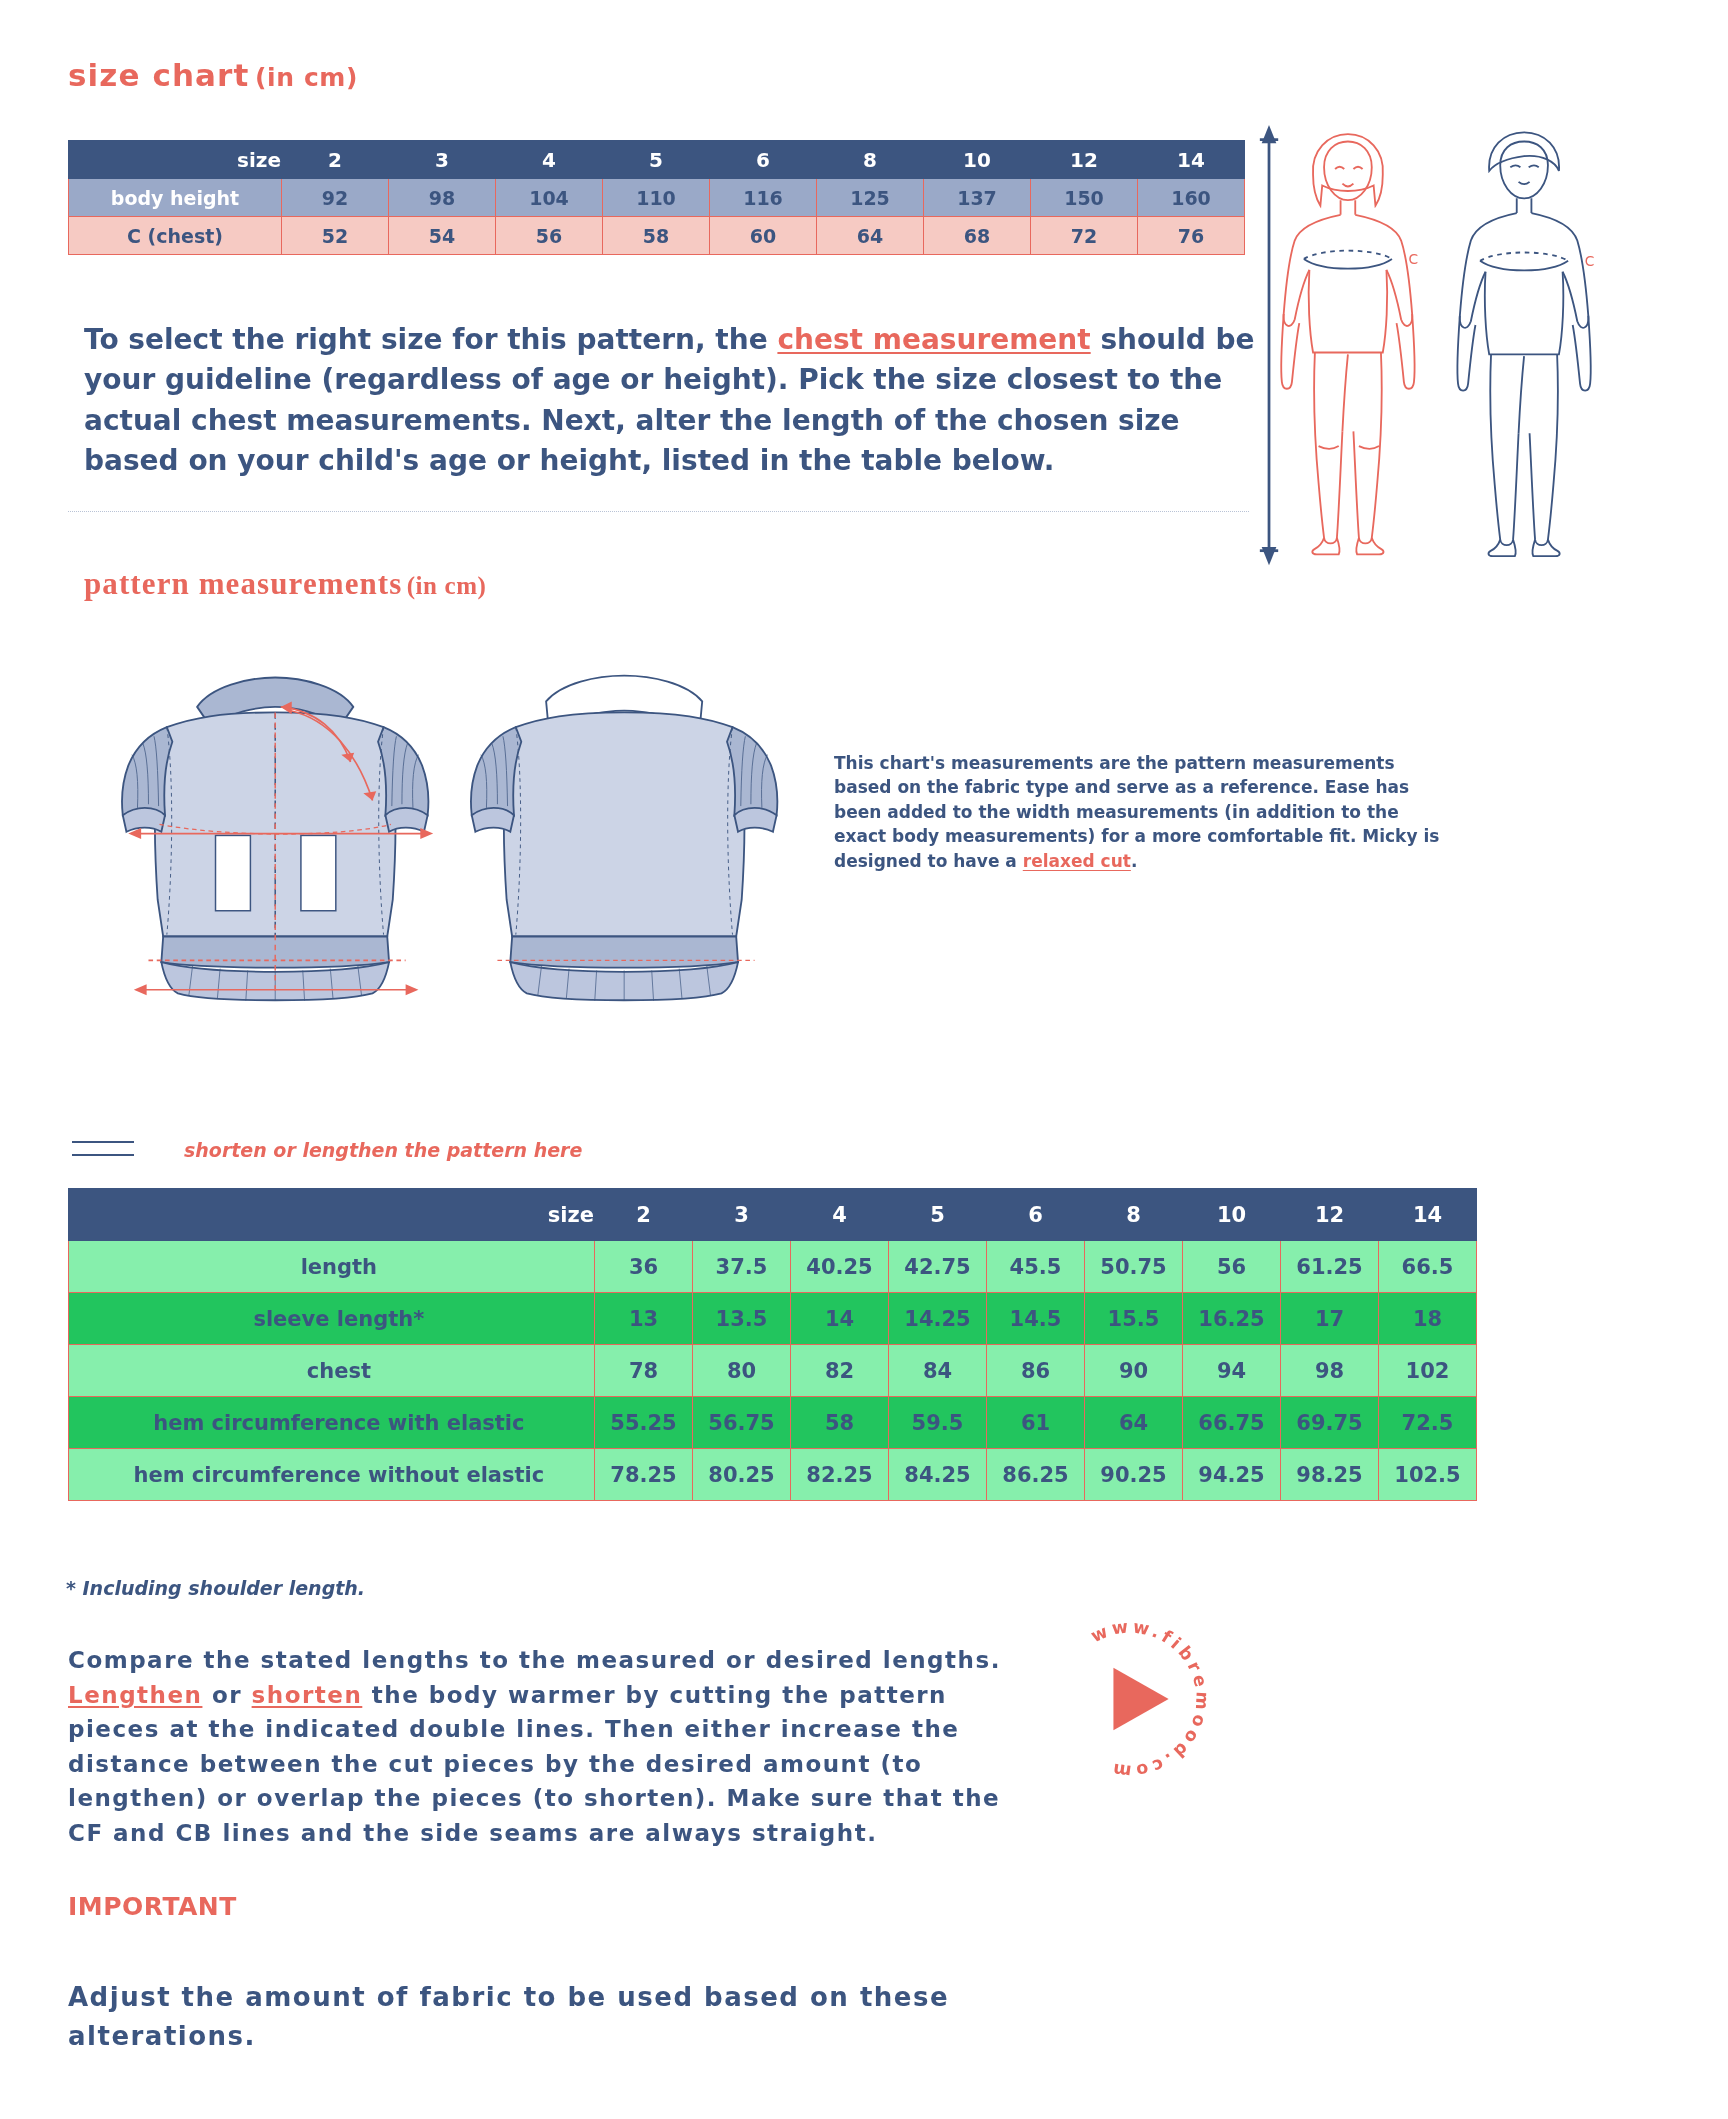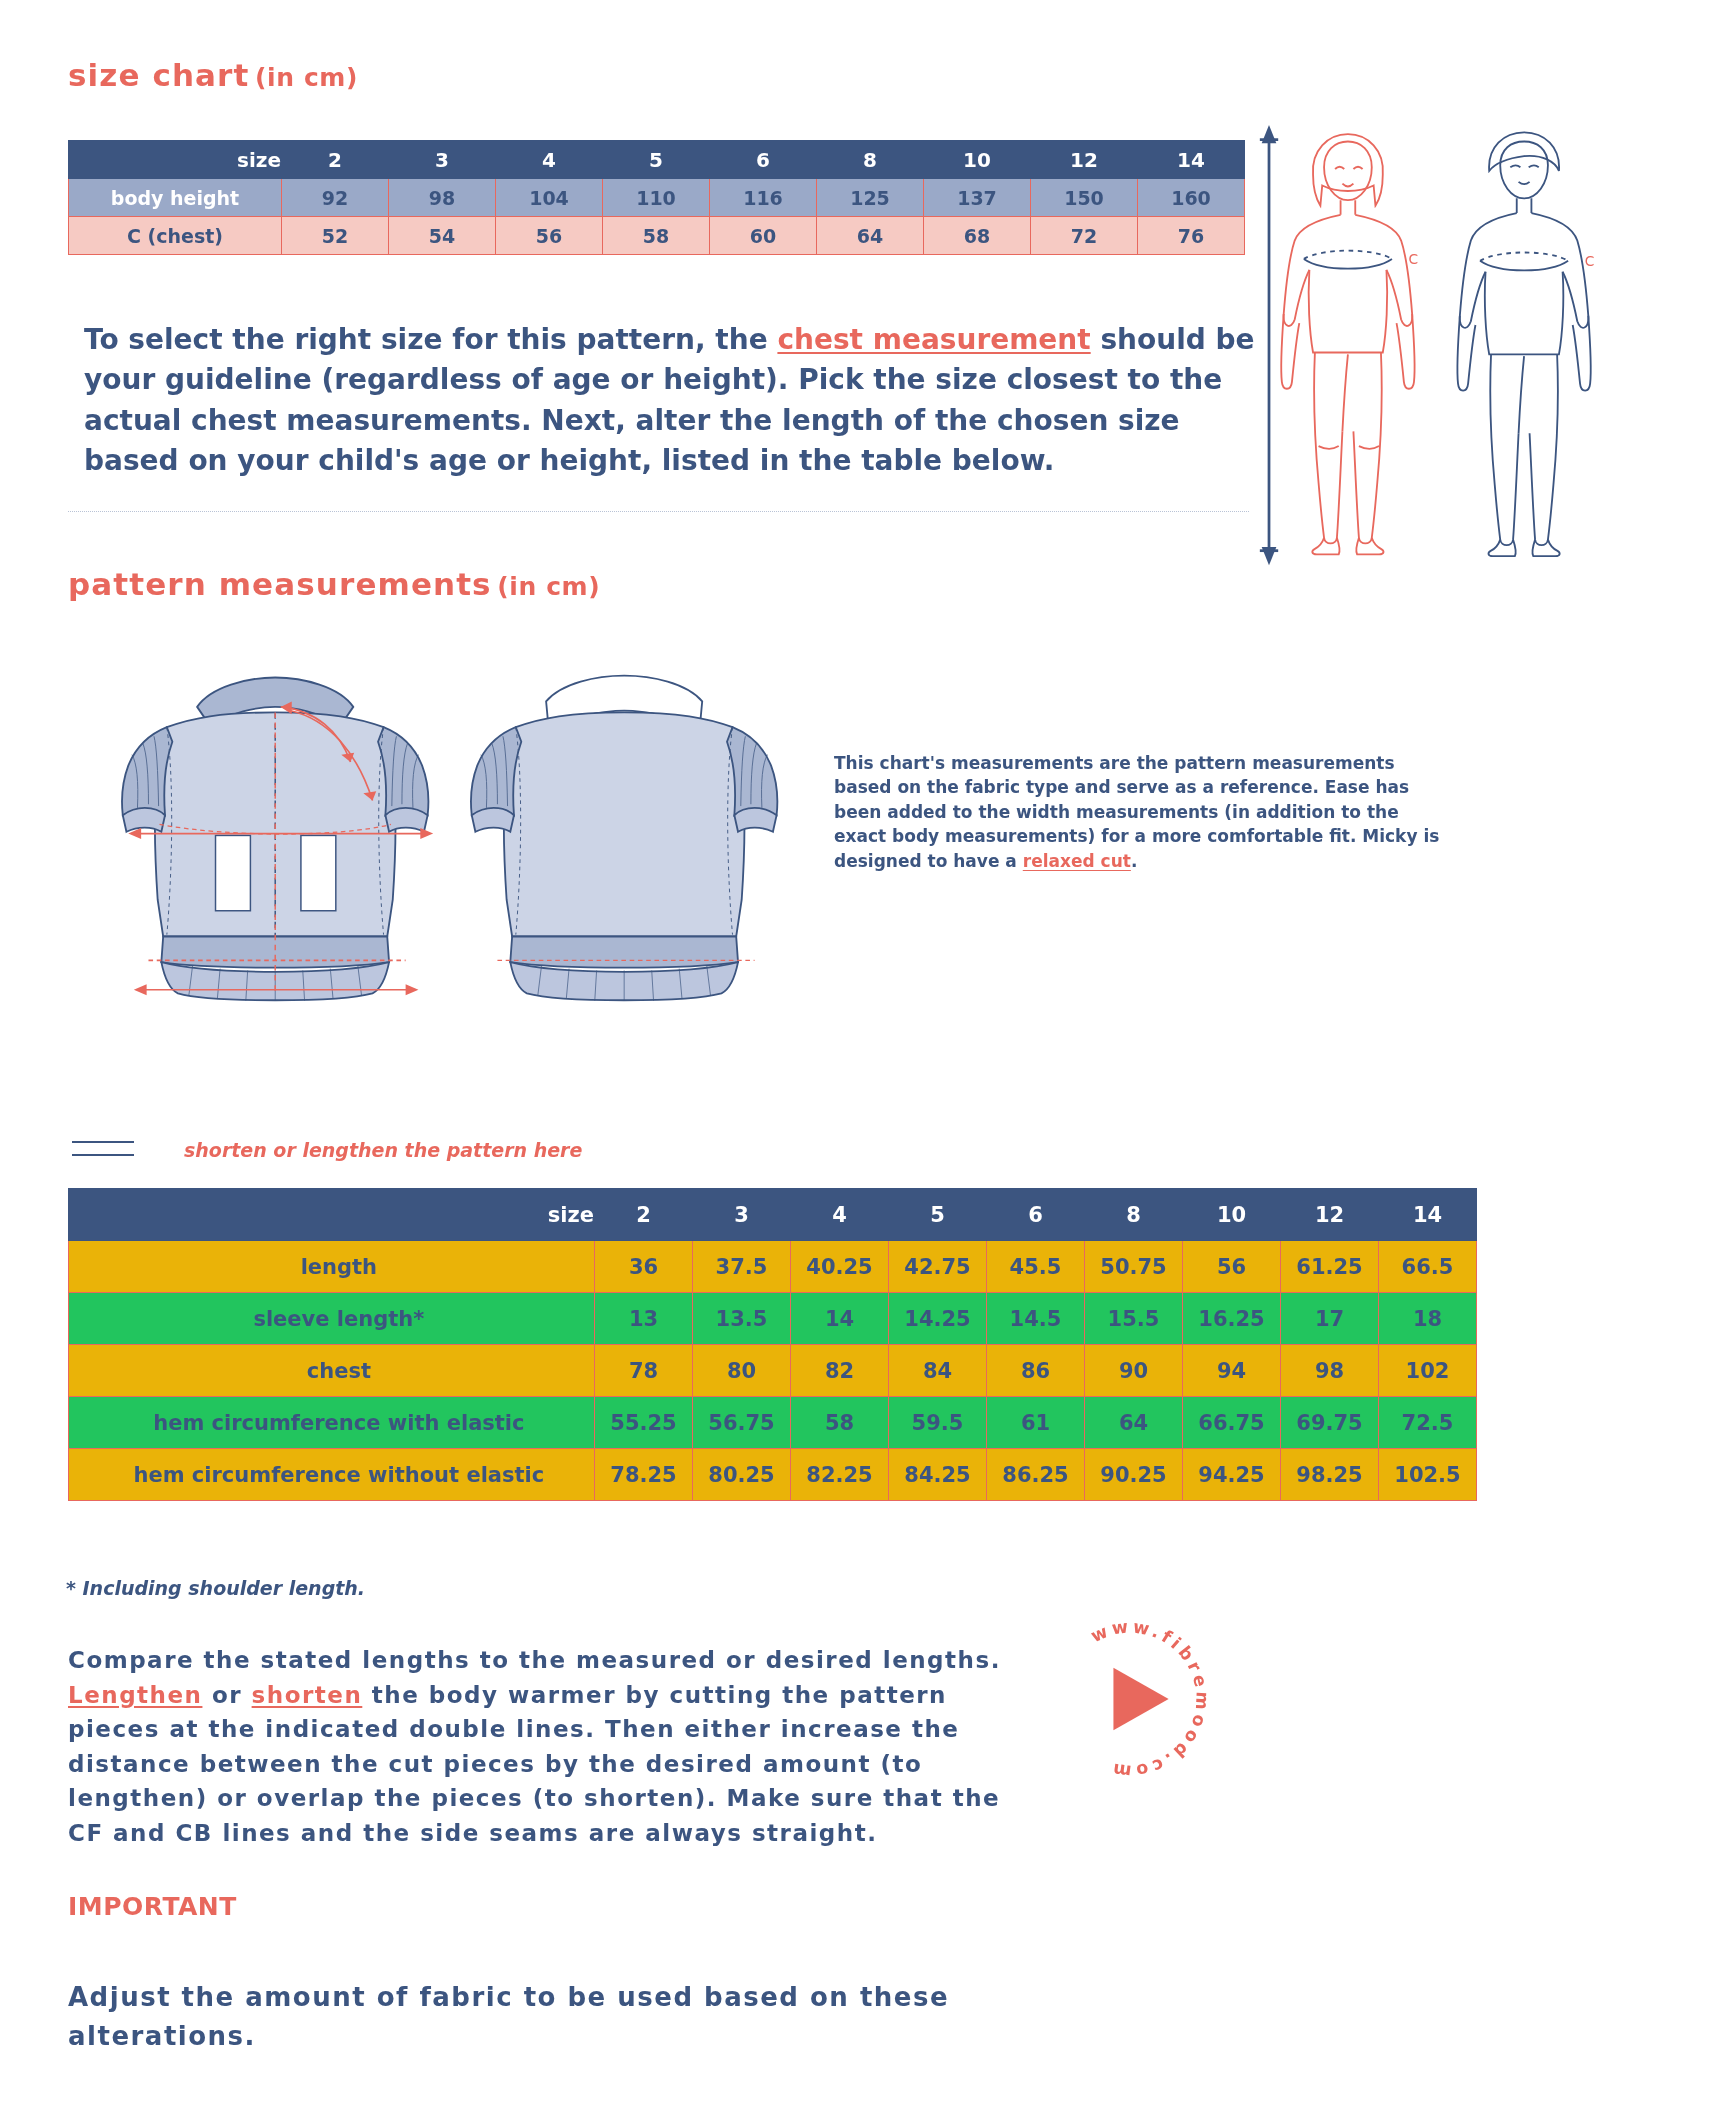--- a/index.html
+++ b/index.html
@@ -87,21 +87,21 @@
 
   
   #pattern-table {
     position: absolute;
     left: 68px;
     top: 1188px;
     width: 1408px;
   }
   #pattern-table td, #pattern-table th { height: 51px; font-size: 21px; }
   #pattern-table td.label-col, #pattern-table th.label-col { font-size: 21px; padding-left: 14.7px;}
-  #pattern-table tr.row-pink td { background: #eab308; }
+  #pattern-table tr.row-pink td { background: #86efac; }
   #pattern-table tr.row-white td { background: #22c55e; }
 
   
   .para {
     position: absolute;
     color: #3c5580;
     font-weight: bold;
     line-height: 1.44;
   }
   .u-red {
@@ -293,21 +293,21 @@
 
         <path d="M52 154 C72 168 128 168 148 154" stroke="#3c5580"></path>
         <path d="M52 154 C72 142 128 142 148 154" stroke="#3c5580" stroke-dasharray="5 5"></path>
       </g>
       <text x="356" y="160" font-family="DejaVu Sans, sans-serif" font-size="15" fill="#e8685d">C</text>
     </svg>
   </div>
 
   <div class="divider" style="left:68px; top:511px; width:1181px;"></div>
 
-  <div class="section-head" style="left:68px; top:566px;">
+  <div class="section-head" style="left:84px; top:566px;font-family:Liberation Serif, serif;">
     <span class="main">pattern measurements</span>
     <span class="sub">(in cm)</span>
   </div>
 
   <div class="abs" style="left:64px; top:670px; width:753px; height:386px;">
     <svg width="753" height="386" viewBox="0 0 820 420">
 
       <g>
 
         <path d="M145 40 C160 18 200 8 230 8 C260 8 300 18 315 40 L300 62 C280 46 250 40 230 40 C210 40 180 46 160 62 Z" fill="#aab7d2" stroke="#3c5580" stroke-width="2"></path>

